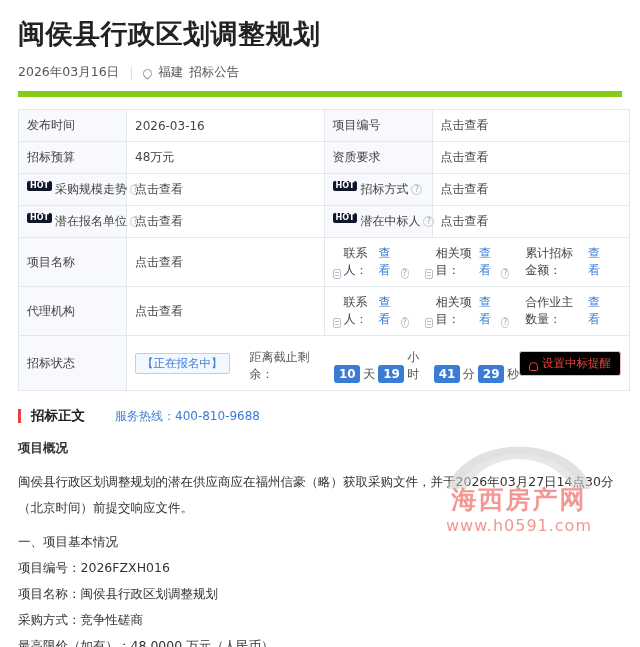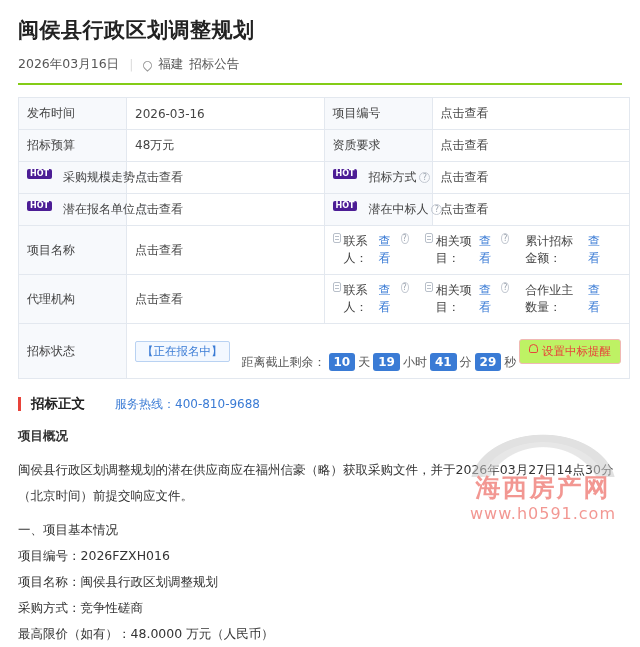--- a/index.html
+++ b/index.html
@@ -7,31 +7,31 @@
     margin: 0; padding: 0;
     width: 640px;
     background: #ffffff;
     font-family: "DejaVu Sans", "Liberation Sans", sans-serif;
     color: #333;
   }
   .page { width: 640px; padding: 0 18px 10px 18px; }
 
   
   .title {
-    font-size: 21px;
+    font-size: 27px;
     font-weight: bold;
     color: #222;
     padding: 16px 0 12px 0;
     letter-spacing: 0.5px;
   }
   .submeta {
     font-size: 12.5px;
     color: #555;
     padding-bottom: 10px;
-    border-bottom: 2px solid #84cc16;
+    border-bottom: 6px solid #84cc16;
     display: flex;
     align-items: center;
     gap: 6px;
   }
   .submeta .sep { color: #ddd; margin: 0 4px; }
   .loc-icon {
     display: inline-block;
     width: 9px; height: 9px;
     border-radius: 50% 50% 50% 0;
     transform: rotate(-45deg);
@@ -59,47 +59,47 @@
     background: #f7f9fc;
     color: #555;
     width: 108px;
     white-space: nowrap;
   }
   td.val { background: #fff; }
   .link { color: #e8433a; cursor: pointer; }
   .bluelink { color: #3a7bd5; cursor: pointer; }
   .hot {
     display: inline-block;
-    background: #4c1d95;
+    background: #0f172a;
     color: #fff;
     font-size: 8px;
     line-height: 10px;
     padding: 0 3px;
     border-radius: 2px;
-    margin-right: 11px;
+    margin-right: 3px;
     position: relative;
     top: -5px;
     font-weight: bold;
   }
   .q {
     display: inline-block;
     width: 11px; height: 11px;
     border: 1px solid #c4c9d2;
     border-radius: 50%;
     color: #9aa2ad;
     font-size: 8px;
     line-height: 10px;
     text-align: center;
     margin-left: 3px;
     cursor: pointer;
     vertical-align: middle;
   }
   .contact-box {
     display: inline-flex;
-    align-items: flex-start;
+    align-items: flex-end;
     gap: 3px;
     margin-right: 16px;
   }
   .mini-icon {
     display: inline-block;
     width: 11px; height: 10px;
     border: 1px solid #b8bfc9;
     border-radius: 2px;
     position: relative;
   }
@@ -116,48 +116,48 @@
   
   .status-row td { height: 36px; }
   .status-wrap { display: flex; align-items: center; }
   .status-tag {
     color: #3a7bd5;
     border: 1px solid #b9d2f2;
     background: #f3f8ff;
     padding: 2px 6px;
     border-radius: 2px;
     font-size: 11.5px;
-    margin-right: 12px;
+    margin-right: 20px;
     white-space: nowrap;
   }
   .countdown { font-size: 12px; color: #555; display: flex; align-items: flex-end; gap: 3px; }
   .num {
     background: #3a7bd5;
     color: #fff;
     border-radius: 3px;
     padding: 2px 5px;
     font-weight: bold;
     font-size: 12px;
     min-width: 20px;
     text-align: center;
     display: inline-block;
     margin-top: 22px;
   }
   .remind-btn {
     margin-left: auto;
     border: 1px solid #f0b8b4;
-    background: #bef264;
+    background: #000000;
     color: #e8433a;
     border-radius: 3px;
     padding: 4px 9px;
     font-size: 11.5px;
     cursor: pointer;
     white-space: nowrap;
     display: inline-flex;
-    align-items: flex-start;
+    align-items: flex-end;
     gap: 4px;
   }
   .bell {
     display: inline-block;
     width: 9px; height: 9px;
     border: 1.5px solid #e8433a;
     border-radius: 50% 50% 20% 20%;
   }
 
   
@@ -177,21 +177,21 @@
 
   .body-text { font-size: 12.5px; line-height: 26px; color: #333; }
   .body-text p { margin: 0; }
   .body-text .strong { font-weight: bold; }
   .para-gap { height: 8px; }
 
   
   .wm-wrap { position: relative; }
   .watermark {
     position: absolute;
-    right: 4px;
+    right: 28px;
     top: 10px;
     text-align: center;
     opacity: 0.55;
     pointer-events: none;
     user-select: none;
   }
   .wm-logo {
     width: 150px; height: 44px;
     margin: 0 auto;
     background:

